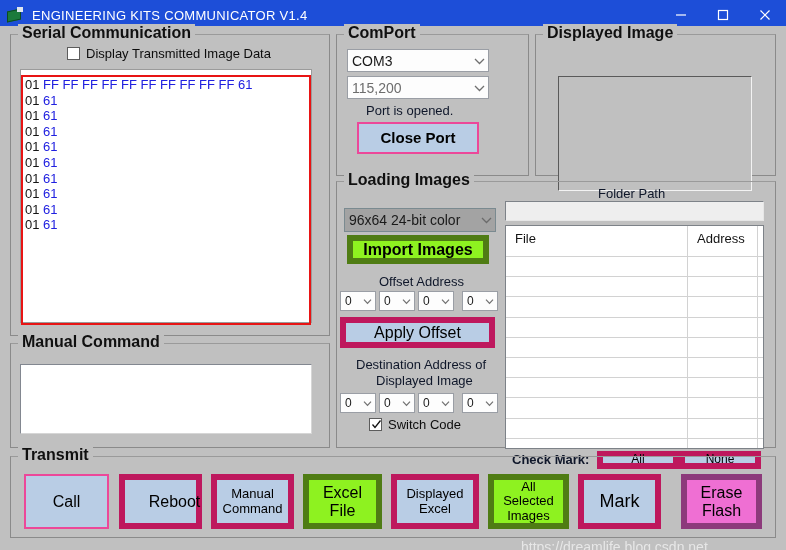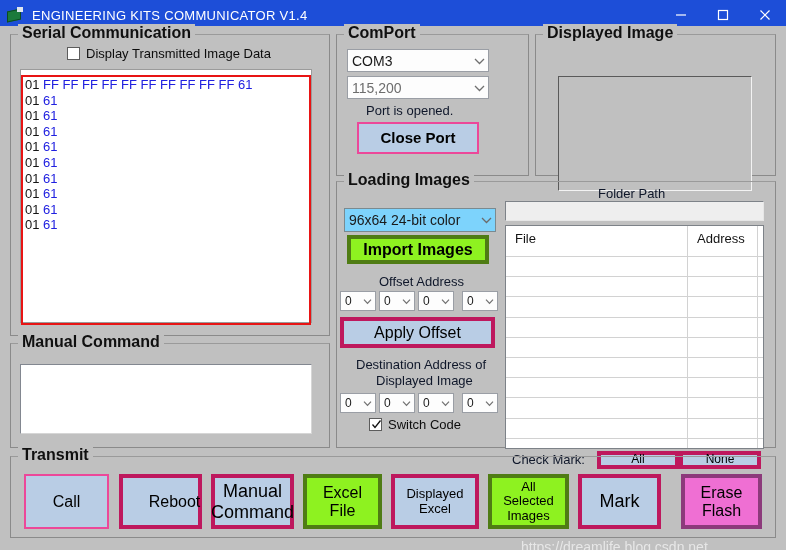--- a/index.html
+++ b/index.html
@@ -96,21 +96,21 @@
   
   .sunken {
     background: #ffffff;
     border: 1px solid #828790;
     border-right-color: #d6d6d6;
     border-bottom-color: #d6d6d6;
     box-sizing: border-box;
   }
   .btn {
     background: #b9cde5;
-    border: 4px solid #be185d;
+    border: 6px solid #be185d;
     box-sizing: border-box;
     display: flex;
     align-items: center;
     justify-content: center;
     text-align: center;
     color: #000;
     line-height: 1.12;
     cursor: default;
   }
   .btn.focus { border: 2px solid #ec4899; }
@@ -126,21 +126,21 @@
     align-items: center;
     color: #1a1a1a;
   }
   .combo .cv {
     flex: 1 1 auto;
     padding-left: 4px;
     white-space: nowrap;
     overflow: hidden;
   }
   .combo.dim .cv { color: #6d6d6d; }
-  .combo.hl { background: #7dd3fc; border-color: #7a8a90; }
+  .combo.hl { background: #a3a3a3; border-color: #7a8a90; }
   .combo .arrow {
     flex: none;
     width: 17px;
     display: flex; align-items: center; justify-content: center;
     color: #6f6f6f;
   }
   .combo.small { font-size: 12px; }
   .combo.small .arrow { width: 15px; }
 
   .chk {
@@ -492,39 +492,39 @@
             <div class="gcell gc-file"></div>
             <div class="gcell gc-addr"></div>
           </div>
           <div class="grow">
             <div class="gcell gc-file"></div>
             <div class="gcell gc-addr"></div>
           </div>
         </div>
     </div>
 
-    <div class="lbl" style="left:512px; top:426px; font-weight:normal; font-size:13px;">Check Mark:</div>
+    <div class="lbl" style="left:512px; top:426px; font-weight:bold; font-size:13px;">Check Mark:</div>
     <div class="btn" style="position:absolute; left:597px; top:425px; width:82px; height:18px; font-size:12px;">
       <span>All</span>
     </div>
     <div class="btn" style="position:absolute; left:679px; top:425px; width:82px; height:18px; font-size:12px;">
       <span>None</span>
     </div>
 
     <div class="grp" style="left:10px; top:430px; width:766px; height:82px;">
       <div class="cap">Transmit</div>
     </div>
     <div id="transmit-buttons">
         <div class="btn focus" style="position: absolute; left: 24px; top: 448px; width: 85px; height: 55px; font-size: 16px;">
           <span style="white-space: pre-line;">Call</span>
         </div>
         <div class="btn" style="position: absolute; left: 119px; top: 448px; width: 83px; height: 55px; font-size: 16px; padding-left: 28px;">
           <span style="white-space: pre-line;">Reboot</span>
         </div>
-        <div class="btn" style="position: absolute; left: 211px; top: 448px; width: 83px; height: 55px; font-size: 18px;">
+        <div class="btn" style="position: absolute; left: 211px; top: 448px; width: 83px; height: 55px; font-size: 13px;">
           <span style="white-space: pre-line;">Manual
 Command</span>
         </div>
         <div class="btn green" style="position: absolute; left: 303px; top: 448px; width: 79px; height: 55px; font-size: 16px;">
           <span style="white-space: pre-line;">Excel
 File</span>
         </div>
         <div class="btn" style="position: absolute; left: 391px; top: 448px; width: 88px; height: 55px; font-size: 13px;">
           <span style="white-space: pre-line;">Displayed
 Excel</span>

